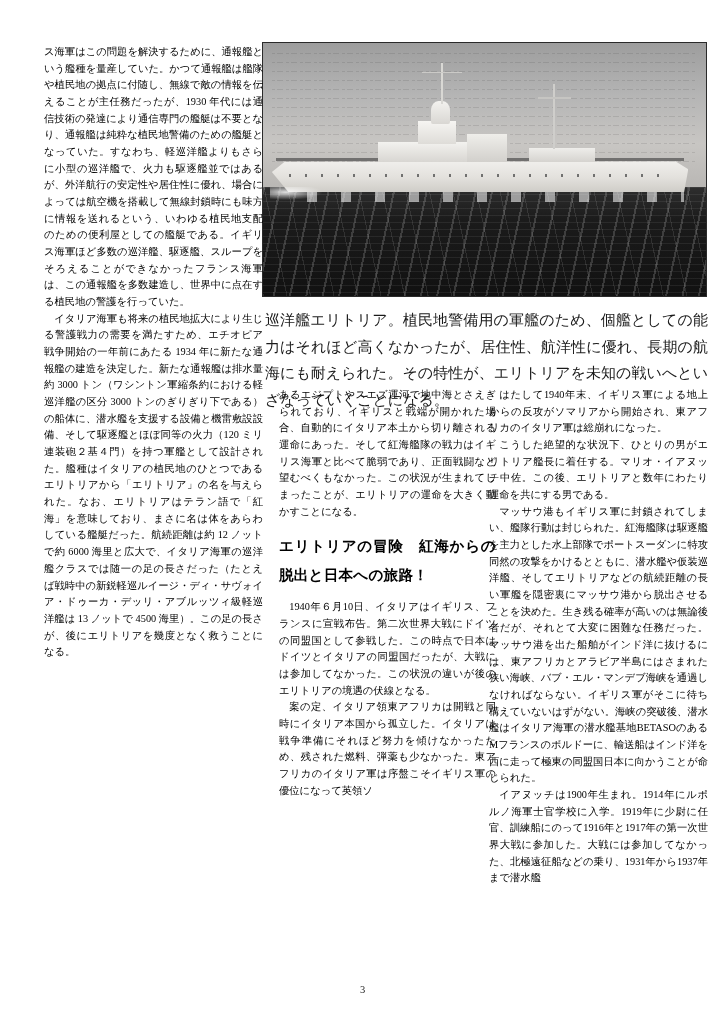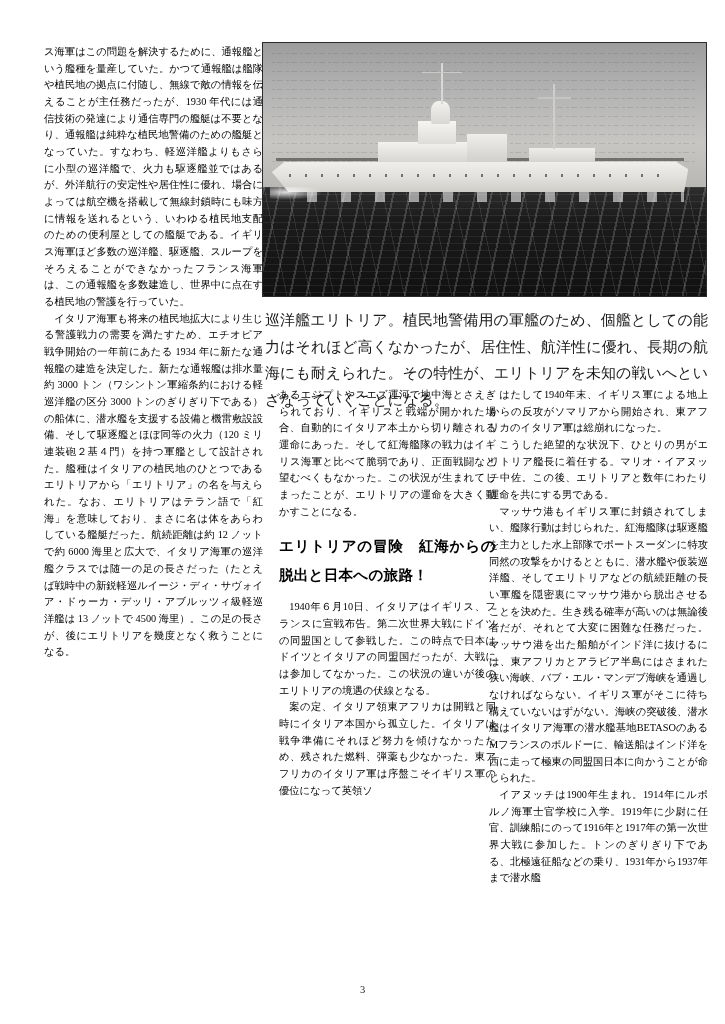--- a/index.html
+++ b/index.html
@@ -261,18 +261,18 @@
     <p class="noindent">あるエジプトやスエズ運河で地中海とさえぎられており、イギリスと戦端が開かれた場合、自動的にイタリア本土から切り離される運命にあった。そして紅海艦隊の戦力はイギリス海軍と比べて脆弱であり、正面戦闘など望むべくもなかった。この状況が生まれてしまったことが、エリトリアの運命を大きく動かすことになる。</p>
     <h2 class="section-head">エリトリアの冒険　紅海からの脱出と日本への旅路！</h2>
     <p>1940年６月10日、イタリアはイギリス、フランスに宣戦布告。第二次世界大戦にドイツの同盟国として参戦した。この時点で日本はドイツとイタリアの同盟国だったが、大戦には参加してなかった。この状況の違いが後のエリトリアの境遇の伏線となる。</p>
     <p>案の定、イタリア領東アフリカは開戦と同時にイタリア本国から孤立した。イタリアは戦争準備にそれほど努力を傾けなかったため、残された燃料、弾薬も少なかった。東アフリカのイタリア軍は序盤こそイギリス軍の優位になって英領ソ</p>
   </div>
 
   <div class="col" id="col3">
     <p>はたして1940年末、イギリス軍による地上からの反攻がソマリアから開始され、東アフリカのイタリア軍は総崩れになった。</p>
     <p>こうした絶望的な状況下、ひとりの男がエリトリア艦長に着任する。マリオ・イアヌッチ中佐。この後、エリトリアと数年にわたり運命を共にする男である。</p>
     <p>マッサウ港もイギリス軍に封鎖されてしまい、艦隊行動は封じられた。紅海艦隊は駆逐艦を主力とした水上部隊でポートスーダンに特攻同然の攻撃をかけるとともに、潜水艦や仮装巡洋艦、そしてエリトリアなどの航続距離の長い軍艦を隠密裏にマッサウ港から脱出させることを決めた。生き残る確率が高いのは無論後者だが、それとて大変に困難な任務だった。マッサウ港を出た船舶がインド洋に抜けるには、東アフリカとアラビア半島にはさまれた狭い海峡、バブ・エル・マンデブ海峡を通過しなければならない。イギリス軍がそこに待ち構えていないはずがない。海峡の突破後、潜水艦はイタリア海軍の潜水艦基地BETASOのあるMフランスのボルドーに、輸送船はインド洋を西に走って極東の同盟国日本に向かうことが命じられた。</p>
-    <p>イアヌッチは1900年生まれ。1914年にルポルノ海軍士官学校に入学。1919年に少尉に任官、訓練船にのって1916年と1917年の第一次世界大戦に参加した。トンのぎりぎり下である、北極遠征船などの乗り、1931年から1937年まで潜水艦</p>
+    <p>イアヌッチは1900年生まれ。1914年にルポルノ海軍士官学校に入学。1919年に少尉に任官、訓練船にのって1916年と1917年の第一次世界大戦に参加した。大戦には参加してなかった、北極遠征船などの乗り、1931年から1937年まで潜水艦</p>
   </div>
 
   <div class="page-number">3</div>
 
 </div>
 
 </body></html>

